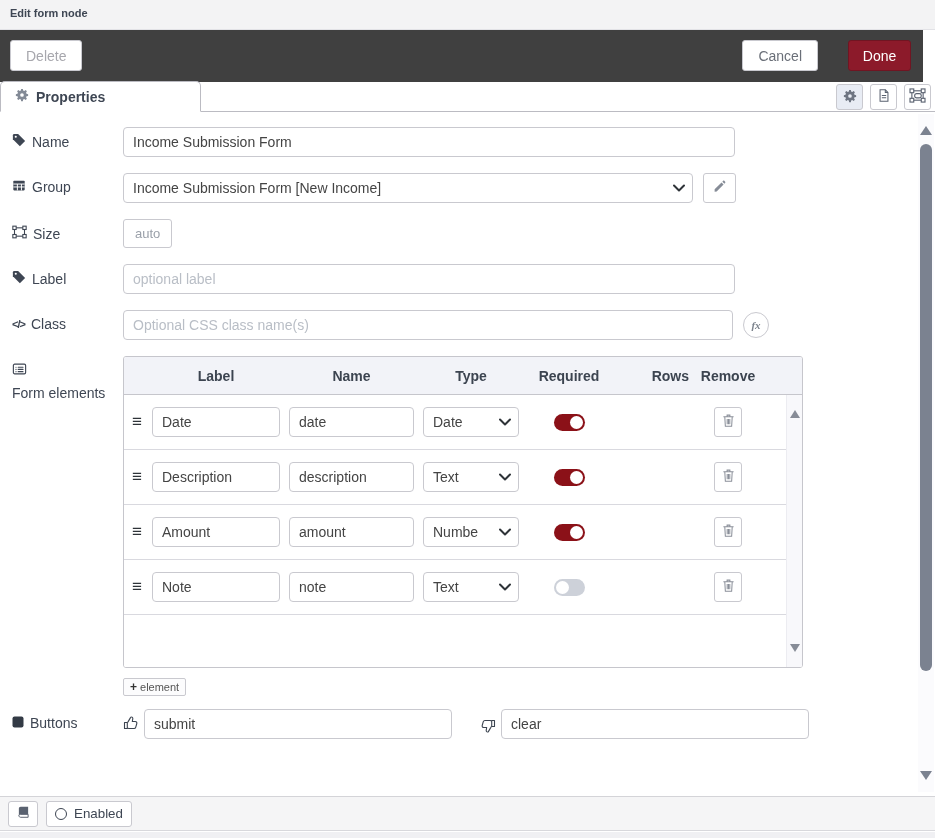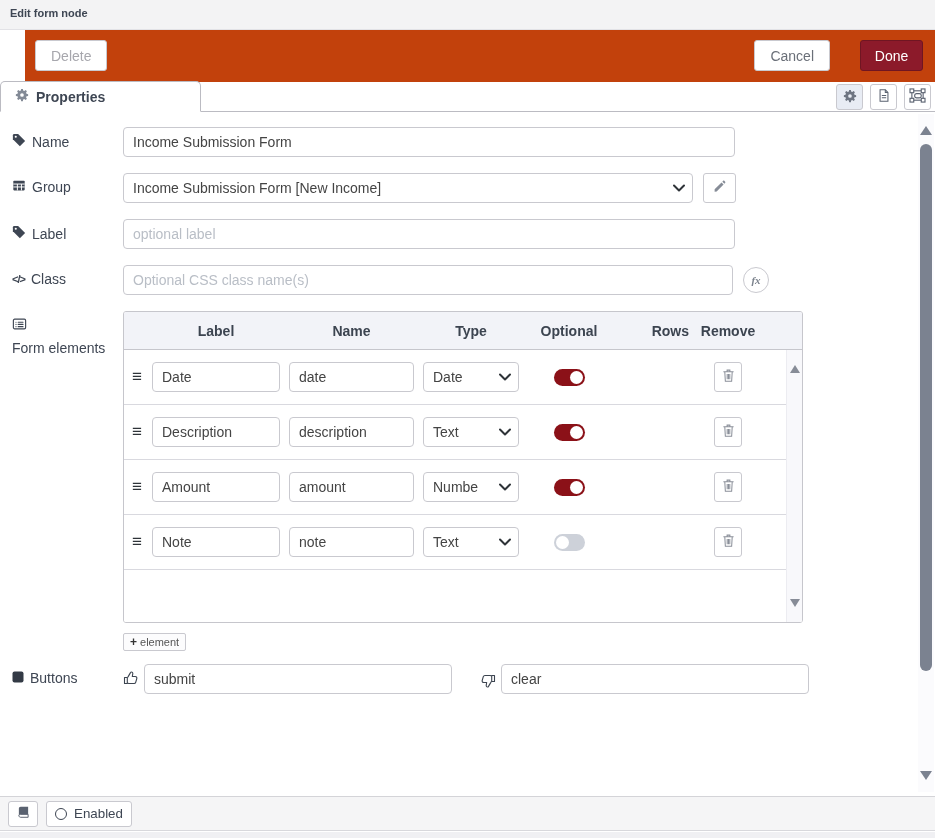--- a/index.html
+++ b/index.html
@@ -7,21 +7,21 @@
   body {
     font-family: "Liberation Sans", sans-serif;
     font-size: 14px; color:#444; background:#fff;
     position:relative; overflow:hidden;
   }
   
   .titlebar { position:absolute; top:0; left:0; right:0; height:30px;
     background:#f3f3f4; border-bottom:1px solid #e2e2e6; }
   .titlebar h1 { font-size:11px; font-weight:bold; color:#3e4653; padding:7px 0 0 10px; }
   
-  .actionbar { position:absolute; top:30px; left:0; right:0; height:52px; background:#c2410c;margin-left:25px; }
+  .actionbar { position:absolute; top:30px; left:0; right:12px; height:52px; background:#404040; }
   .btn { display:inline-flex; align-items:center; justify-content:center;
     height:31px; padding:0 15px; border:1px solid #c9c9cf; border-radius:3px;
     background:#fff; font-size:14px; cursor:pointer; }
   .btn-delete { position:absolute; left:10px; top:10px; color:#a7a7ad; }
   .btn-cancel { position:absolute; right:105px; top:10px; color:#6a6f78; }
   .btn-done { position:absolute; right:12px; top:10px; color:#fff;
     background:#8C1A2A; border-color:#701522; width:63px; }
   
   .tabbar { position:absolute; top:82px; left:0; right:0; height:30px;
     border-bottom:1px solid #bbbbc2; background:#fff; }
@@ -215,20 +215,35 @@
       </span>
       <button class="icon-btn pencil-btn">
         <span>
           <svg width="13" height="13" viewBox="0 0 16 16">
               <path fill="#868c97" d="M2 11.5 10.5 3l2.5 2.5L4.5 14 2 14.5zM11.5 2l2.5 2.5 1-1c.4-.4.4-1 0-1.4L13.9.99c-.4-.4-1-.4-1.4 0z"></path>
             </svg>
         </span>
       </button>
     </div>
 
+    <div class="frow">
+      <div class="flabel">
+        <span>
+          <svg width="15" height="14" viewBox="0 0 18 16" fill="none" stroke="#3e4653" stroke-width="1.3">
+              <rect x="3" y="3" width="12" height="10"></rect>
+              <rect x="1" y="1" width="4" height="4" fill="#fff"></rect>
+              <rect x="13" y="1" width="4" height="4" fill="#fff"></rect>
+              <rect x="1" y="11" width="4" height="4" fill="#fff"></rect>
+              <rect x="13" y="11" width="4" height="4" fill="#fff"></rect>
+            </svg>
+        </span>
+        <span class="txt">Size</span>
+      </div>
+      <button class="auto-btn">auto</button>
+    </div>
 
     <div class="frow">
       <div class="flabel">
         <span>
           <svg width="14" height="14" viewBox="0 0 16 16">
               <path fill="#3e4653" d="M1 2.5C1 1.7 1.7 1 2.5 1H7l8 8-6 6-8-8z"></path>
               <circle cx="4.3" cy="4.3" r="1.2" fill="#fff"></circle>
             </svg>
         </span>
         <span class="txt">Label</span>
@@ -255,21 +270,21 @@
         </span>
         <span class="txt">Form elements</span>
       </div>
       <div>
         <div class="eltable">
           <div class="el-head">
             <span class="th-sp"></span>
             <span class="th-label">Label</span>
             <span class="th-name">Name</span>
             <span class="th-type">Type</span>
-            <span class="th-req">Optional</span>
+            <span class="th-req">Required</span>
             <span class="th-rows">Rows</span>
             <span class="th-rem">Remove</span>
           </div>
           <div class="el-body">
             <div class="el-rows">
                 <div class="el-row">
                   <span class="handle">≡</span>
                   <input type="text" class="cell-label" value="Date" style="">
                   <input type="text" class="cell-name" value="date" style="">
                   <span class="select-wrap cell-select"><select><option>Date</option></select><svg class="chev" width="12" height="8" viewBox="0 0 12 8">

